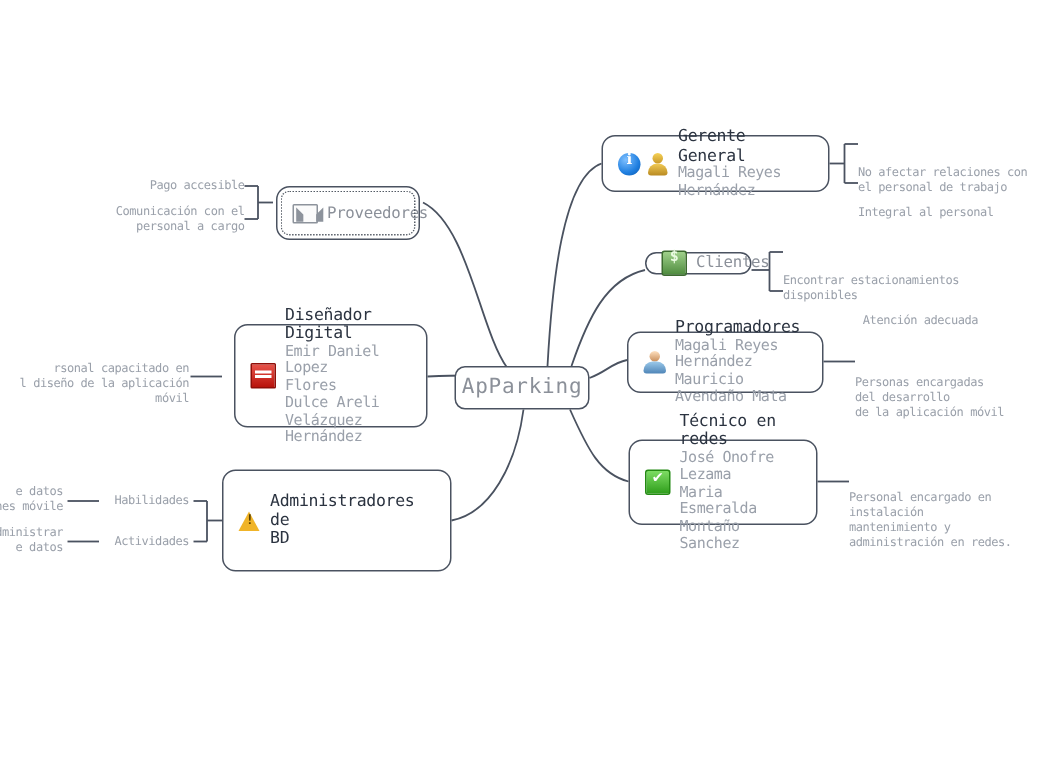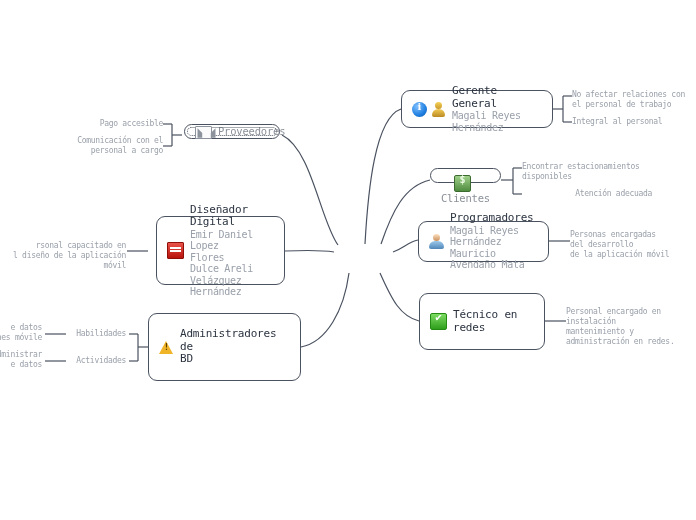--- a/index.html
+++ b/index.html
@@ -42,21 +42,21 @@
   .center .title{font-weight:normal;color:#8b9099;font-size:14px;letter-spacing:0.5px;}
   .selected{
     border:1.6px solid #4a5260;
     box-shadow:0 0 0 1px #ffffff;
     outline:1.5px dotted #555c66;outline-offset:-4px;
   }
   .leaf{
     position:absolute;color:#9aa0aa;font-size:8px;line-height:10px;
     white-space:pre-line;letter-spacing:-0.3px;z-index:4;
   }
-  .leaf.r{text-align:left;}
+  .leaf.r{text-align:left;margin-top:20px;}
   .leaf.l{text-align:right;}
   
   .ico-info{background:radial-gradient(circle at 35% 30%,#7fc0ff 0%,#1f7fe0 60%,#0a57ab 100%);border-radius:50%;}
   .ico-info:after{content:"i";position:absolute;left:0;top:-1px;width:100%;text-align:center;
     color:#fff;font-size:10px;font-weight:bold;font-family:"DejaVu Serif",serif;}
   .ico-person-gold{background:transparent;}
   .ico-person-gold:before{content:"";position:absolute;left:4px;top:0px;width:7px;height:7px;border-radius:50%;
     background:linear-gradient(#f6d257,#c9992a);}
   .ico-person-gold:after{content:"";position:absolute;left:1px;top:7px;width:13px;height:8px;
     border-radius:6px 6px 2px 2px;background:linear-gradient(#f2cb55,#b98a22);}
@@ -129,34 +129,39 @@
 
       <path d="M148,347 L138,347"></path>
       <path d="M138,334 L138,361"></path>
       <path d="M138,334 L129,334"></path>
       <path d="M138,361 L129,361"></path>
       <path d="M66,334 L45,334"></path>
       <path d="M66,361 L45,361"></path>
     </g>
   </svg>
 
+  <div class="node center">
+    <div class="txt">
+      <div class="title">ApParking</div>
+    </div>
+  </div>
 
   <div class="node" style="left:401px;top:90px;width:152px;height:38px;">
     <span class="ico ico-info"></span>
     <span class="ico ico-person-gold" style="margin-left:-2px;"></span>
     <span class="txt">
       <span class="title">Gerente General</span>
       <span class="sub">Magali Reyes Hernández</span>
     </span>
   </div>
   <div class="leaf r" style="left:572px;top:90px;width:124px;">No afectar relaciones con
 el personal de trabajo</div>
   <div class="leaf r" style="left:572px;top:117px;width:124px;">Integral al personal</div>
 
-  <div class="node" style="left:430px;top:168px;width:71px;height:15px;flex-direction:column;">
+  <div class="node" style="left:430px;top:168px;width:71px;height:15px;">
     <span class="ico ico-money"></span>
     <span class="txt">
       <span class="title" style="font-weight:normal;color:#8b9099;font-size:10.5px;">Clientes</span>
     </span>
   </div>
   <div class="leaf r" style="left:522px;top:162px;width:130px;">Encontrar estacionamientos
 disponibles</div>
   <div class="leaf r" style="left:522px;top:189px;width:130px;text-align:right;">Atención adecuada</div>
 
   <div class="node" style="left:418px;top:221px;width:131px;height:41px;">
@@ -169,20 +174,23 @@
   </div>
   <div class="leaf r" style="left:570px;top:230px;width:126px;">Personas encargadas
 del desarrollo
 de la aplicación móvil</div>
 
   <div class="node" style="left:419px;top:293px;width:126px;height:57px;">
     <span class="ico ico-check"></span>
     <span class="txt">
       <span class="title">Técnico en
 redes</span>
+      <span class="sub">José Onofre Lezama
+Maria Esmeralda
+Montaño Sanchez</span>
     </span>
   </div>
   <div class="leaf r" style="left:566px;top:307px;width:130px;">Personal encargado en
 instalación
 mantenimiento y
 administración en redes.</div>
 
   <div class="node" style="left:156px;top:216px;width:129px;height:69px;">
     <span class="ico ico-book"></span>
     <span class="txt">
@@ -204,21 +212,21 @@
 BD</span>
     </span>
   </div>
   <div class="leaf l" style="left:66px;top:329px;width:60px;">Habilidades</div>
   <div class="leaf l" style="left:66px;top:356px;width:60px;">Actividades</div>
   <div class="leaf l" style="left:-8px;top:323px;width:50px;">e datos
 ones móvile</div>
   <div class="leaf l" style="left:-8px;top:350px;width:50px;">administrar
 e datos</div>
 
-  <div class="node selected" style="left:184px;top:124px;width:96px;height:15px;">
+  <div class="node selected" style="left:184px;top:124px;width:96px;height:36px;">
     <span class="ico ico-mail" style="height:11px;margin-top:1px;"></span>
     <span class="txt">
       <span class="title" style="font-weight:normal;color:#8b9099;font-size:10.5px;">Proveedores</span>
     </span>
   </div>
   <div class="leaf l" style="left:35px;top:119px;width:128px;text-align:right;">Pago accesible</div>
   <div class="leaf l" style="left:35px;top:136px;width:128px;">Comunicación con el
 personal a cargo</div>
 
 </div>

